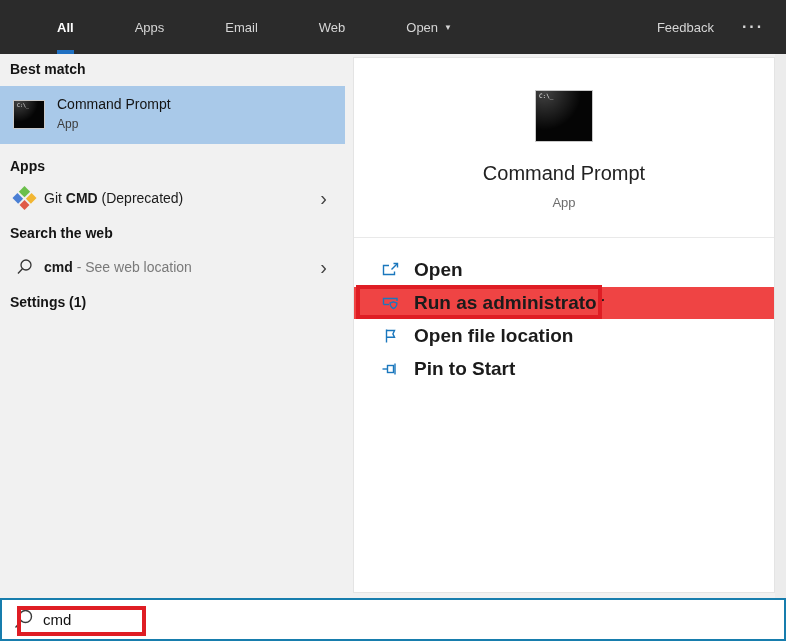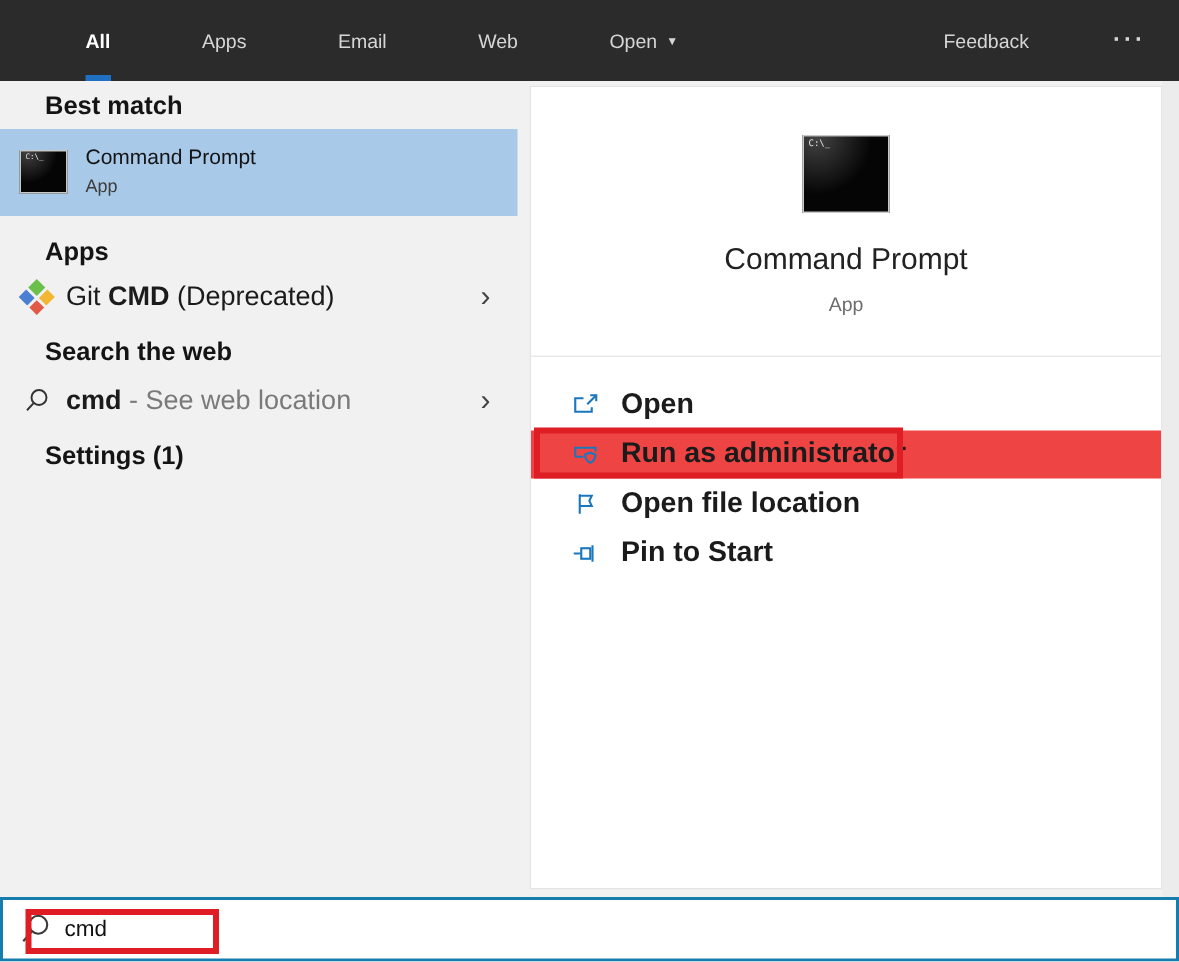--- a/index.html
+++ b/index.html
@@ -14,31 +14,31 @@
     background: #2b2b2b; display: flex; align-items: stretch;
     padding-left: 26px; padding-right: 22px;
   }
   .tab {
     display: flex; align-items: center; height: 100%;
     margin-right: 30px; color: #d6d6d6; font-size: 13px; cursor: pointer;
     border-bottom: 4px solid transparent; border-top: 4px solid transparent; margin-left: 31px;
   }
   .tab.active { color: #ffffff; font-weight: bold; border-bottom-color: #1f70c2; }
   .tab .caret { margin-left: 6px; font-size: 10px; color: #d6d6d6; }
-  .header-right { margin-left: auto; display: flex; align-items: center; gap: 28px; }
+  .header-right { margin-left: auto; display: flex; align-items: center; }
   .feedback { color: #d6d6d6; font-size: 13px; cursor: pointer; }
   .ellipsis { color: #d6d6d6; font-size: 16px; letter-spacing: 2px; margin-left: 28px; cursor: pointer; font-weight: bold; }
 
   
   .left-panel {
     position: absolute; top: 54px; left: 0; width: 353px; height: 544px;
     background: #f1f1f1;
   }
   .section-label {
-    position: absolute; left: 30px; font-size: 17px; font-weight: bold; color: #141414;
+    position: absolute; left: 10px; font-size: 14px; font-weight: bold; color: #141414;
   }
   .lbl-bestmatch { top: 7px; }
   .lbl-apps { top: 104px; }
   .lbl-web { top: 171px; }
   .lbl-settings { top: 240px; }
 
   .best-row {
     position: absolute; top: 32px; left: 0; width: 345px; height: 58px;
     background: #a9c9e9; cursor: pointer;
   }
@@ -50,21 +50,21 @@
     content: ""; position: absolute; inset: 0;
     background: radial-gradient(ellipse at 15% 0%, rgba(255,255,255,0.25), transparent 55%);
   }
   .cmd-prompt-mark { position: absolute; top: 2px; left: 3px; color: #e8e8e8; font-size: 5px; font-family: "DejaVu Sans Mono", monospace; line-height: 1; }
   .best-title { position: absolute; left: 57px; top: 10px; font-size: 14px; color: #141414; }
   .best-sub { position: absolute; left: 57px; top: 31px; font-size: 12px; color: #3c3c3c; }
 
   .list-row { position: absolute; left: 0; width: 345px; cursor: pointer; }
   .git-row { top: 126px; height: 36px; }
   .web-row { top: 194px; height: 38px; }
-  .row-text { position: absolute; left: 44px; top: 50%; transform: translateY(-50%); font-size: 18px; color: #1b1b1b; white-space: nowrap; }
+  .row-text { position: absolute; left: 44px; top: 50%; transform: translateY(-50%); font-size: 14px; color: #1b1b1b; white-space: nowrap; }
   .row-text b { font-weight: bold; }
   .gray-suffix { color: #7a7a7a; }
   .chevron { position: absolute; right: 18px; top: 50%; transform: translateY(-50%); font-size: 20px; color: #444; line-height: 1; }
 
   .git-icon { position: absolute; left: 16px; top: 50%; transform: translateY(-50%) rotate(45deg); width: 17px; height: 17px; display: grid; grid-template-columns: 1fr 1fr; grid-template-rows: 1fr 1fr; gap: 2px; }
   .git-icon span { display: block; }
   .mag-icon-sm { position: absolute; left: 16px; top: 50%; transform: translateY(-50%); }
 
   
   .right-strip { position: absolute; top: 54px; left: 775px; width: 11px; height: 544px; background: #ececec; }

